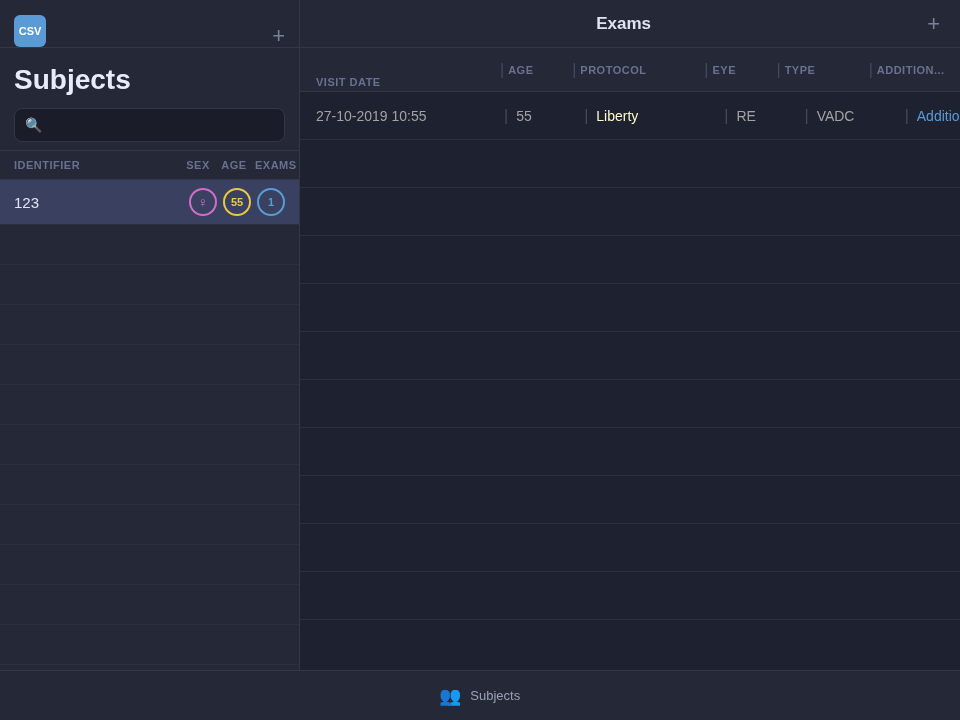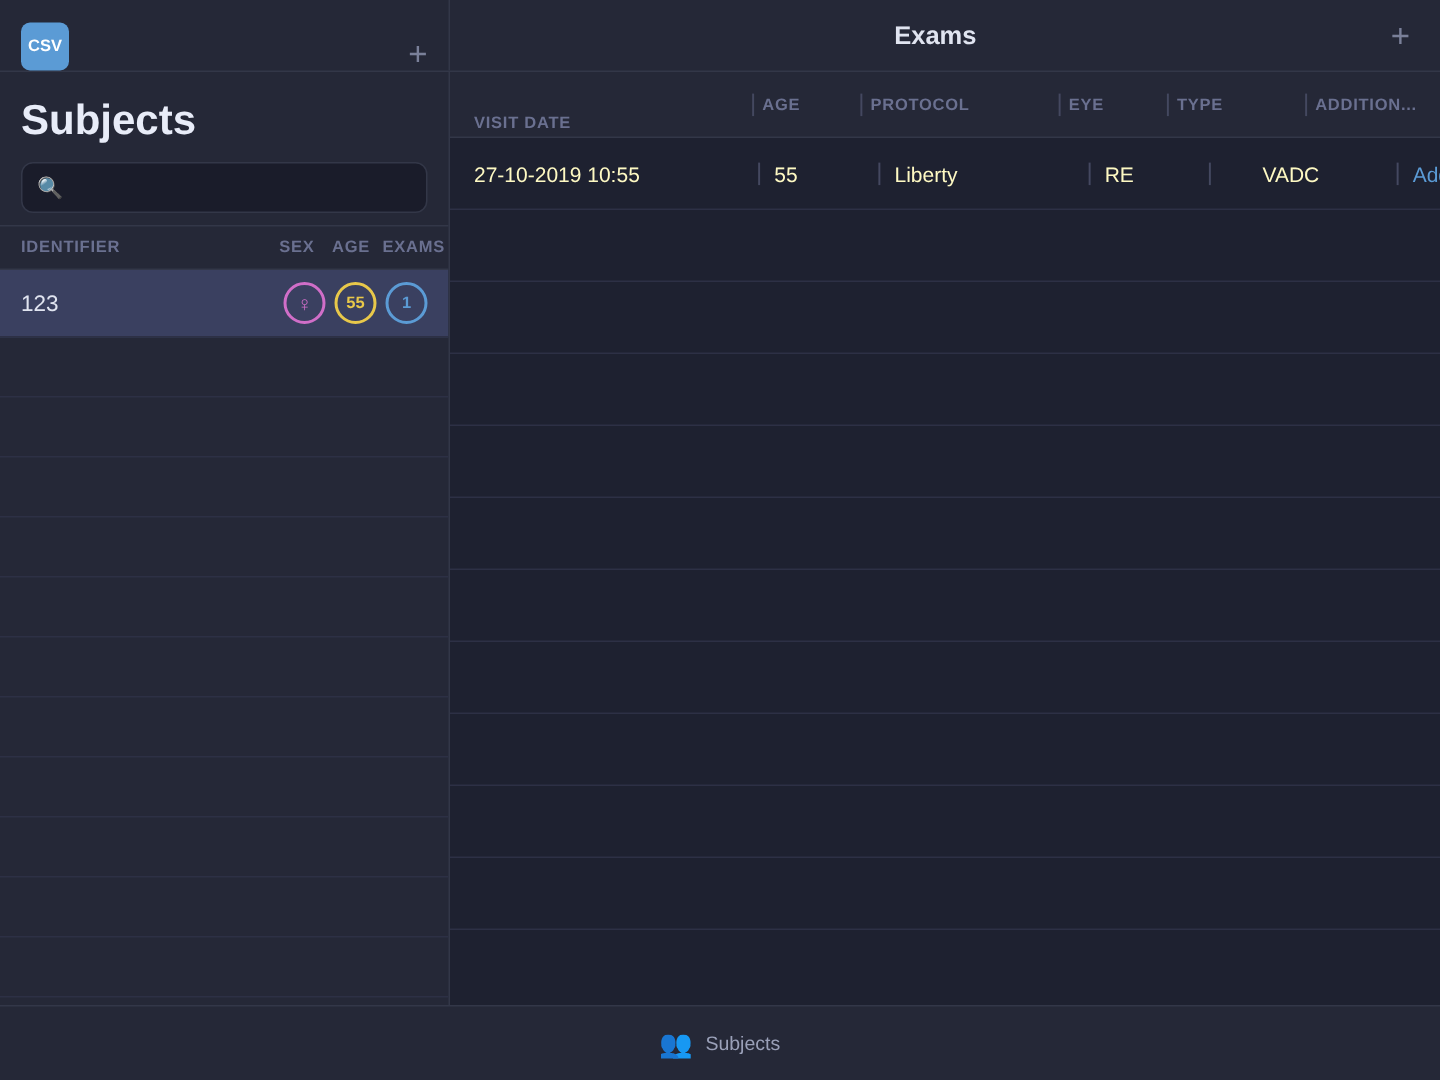--- a/index.html
+++ b/index.html
@@ -246,27 +246,27 @@
     }
     .exam-row {
       display: flex;
       align-items: center;
       padding: 0 16px;
       height: 48px;
       border-bottom: 1px solid #2d3045;
     }
     .exam-cell {
       font-size: 14px;
-      color: #fef9c3;
+      color: #a3a3a3;
     }
     .exam-cell-visit { width: 180px; }
     .exam-cell-age { width: 60px; }
     .exam-cell-protocol { width: 120px; color: #fef9c3; }
     .exam-cell-eye { width: 60px; }
-    .exam-cell-type { width: 80px; margin-left: 25px; }
+    .exam-cell-type { width: 80px; }
     .exam-cell-additional { width: 120px; color: #5b9bd5; }
     .sep-line {
       color: #444860;
       margin: 0 8px;
     }
     .empty-exam-rows {
       flex: 1;
     }
     .empty-exam-row {
       height: 48px;

